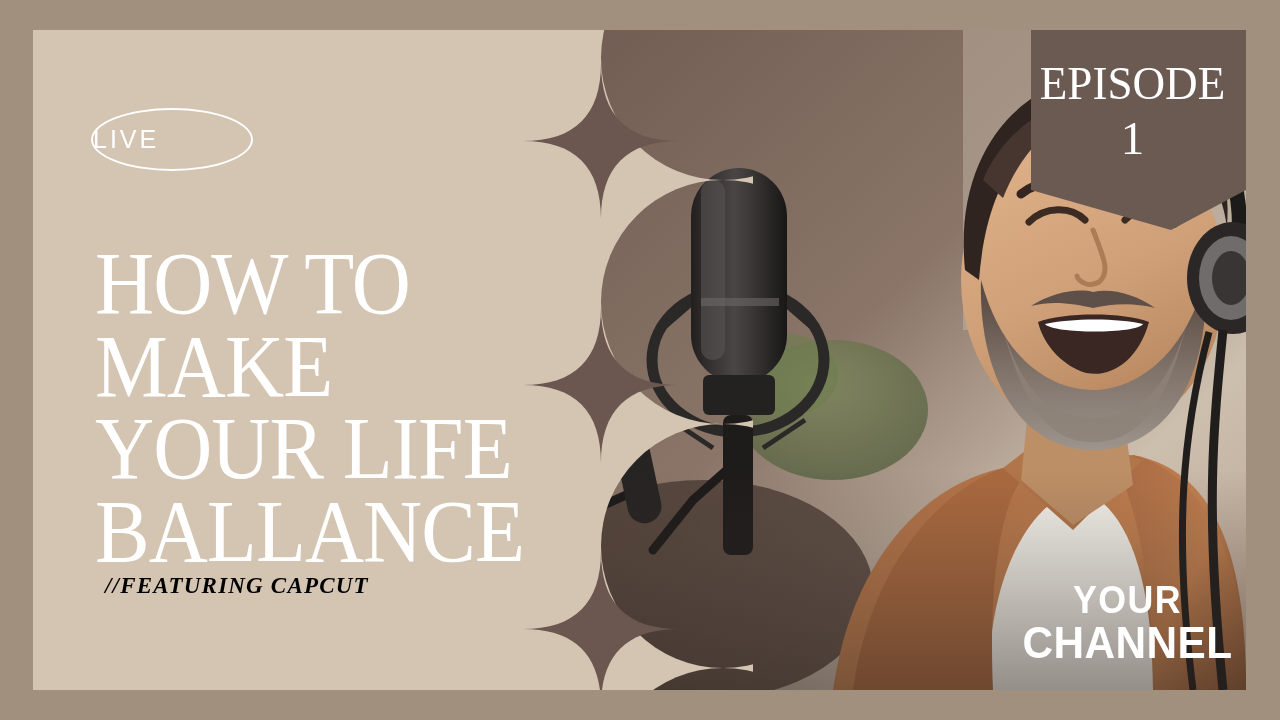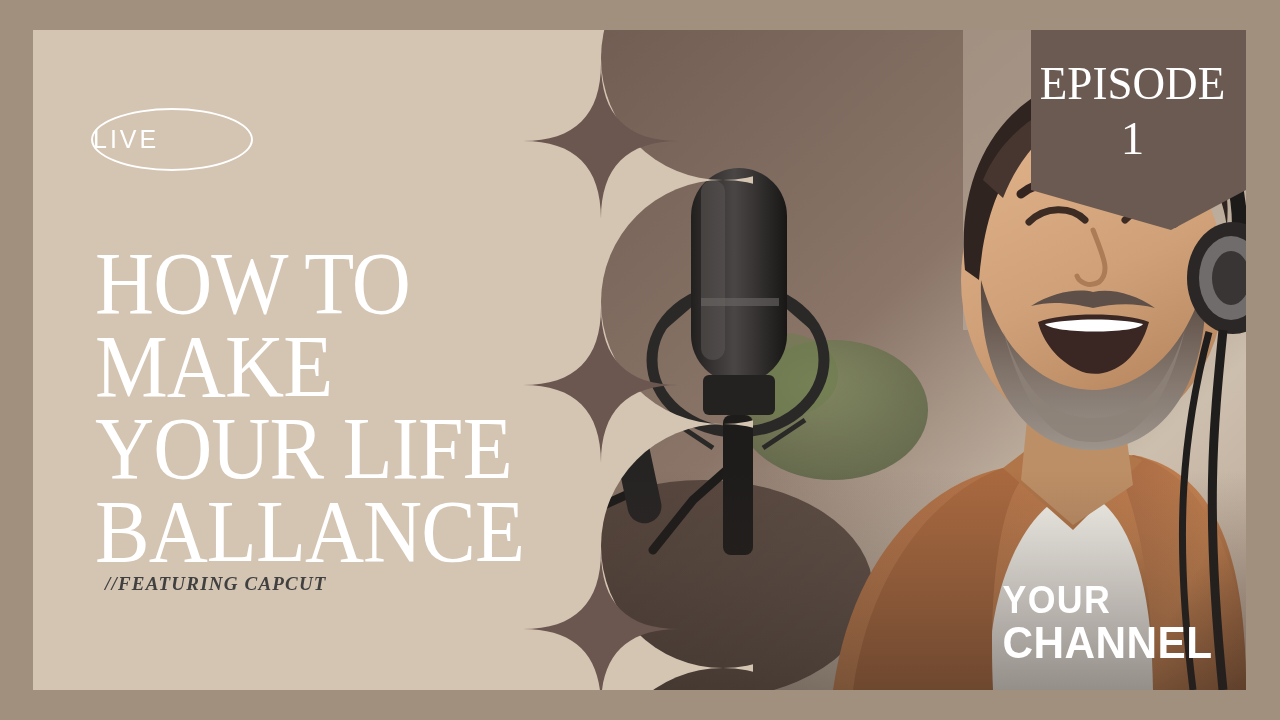--- a/index.html
+++ b/index.html
@@ -98,25 +98,25 @@
     transform-origin: left center;
     margin: 0;
     display: block;
   }
 
   
   .subtitle {
     position: absolute;
     left: 72px;
     top: 543px;
-    color: #404040;
+    color: #000000;
     font-family: "Liberation Serif", serif;
     font-style: italic;
     font-weight: 700;
-    font-size: 19px;
+    font-size: 23px;
     letter-spacing: 1.2px;
     white-space: nowrap;
   }
 
   
   .handle {
     position: absolute;
     left: 78px;
     top: 614px;
     color: #ffffff;
@@ -161,23 +161,23 @@
     font-family: "Liberation Serif", serif;
     font-weight: 400;
     font-size: 47px;
     line-height: 1;
     padding-top: 8px;
   }
 
   
   .channel {
     position: absolute;
-    right: 34px;
+    right: 14px;
     bottom: 24px;
-    text-align: left;
+    text-align: center;
     color: #ffffff;
   }
   .channel-line {
     display: block;
     font-family: "Liberation Sans", sans-serif;
     font-weight: 700;
     font-size: 38px;
     line-height: 1.02;
     letter-spacing: 1.5px;
     transform: scaleX(0.94);

